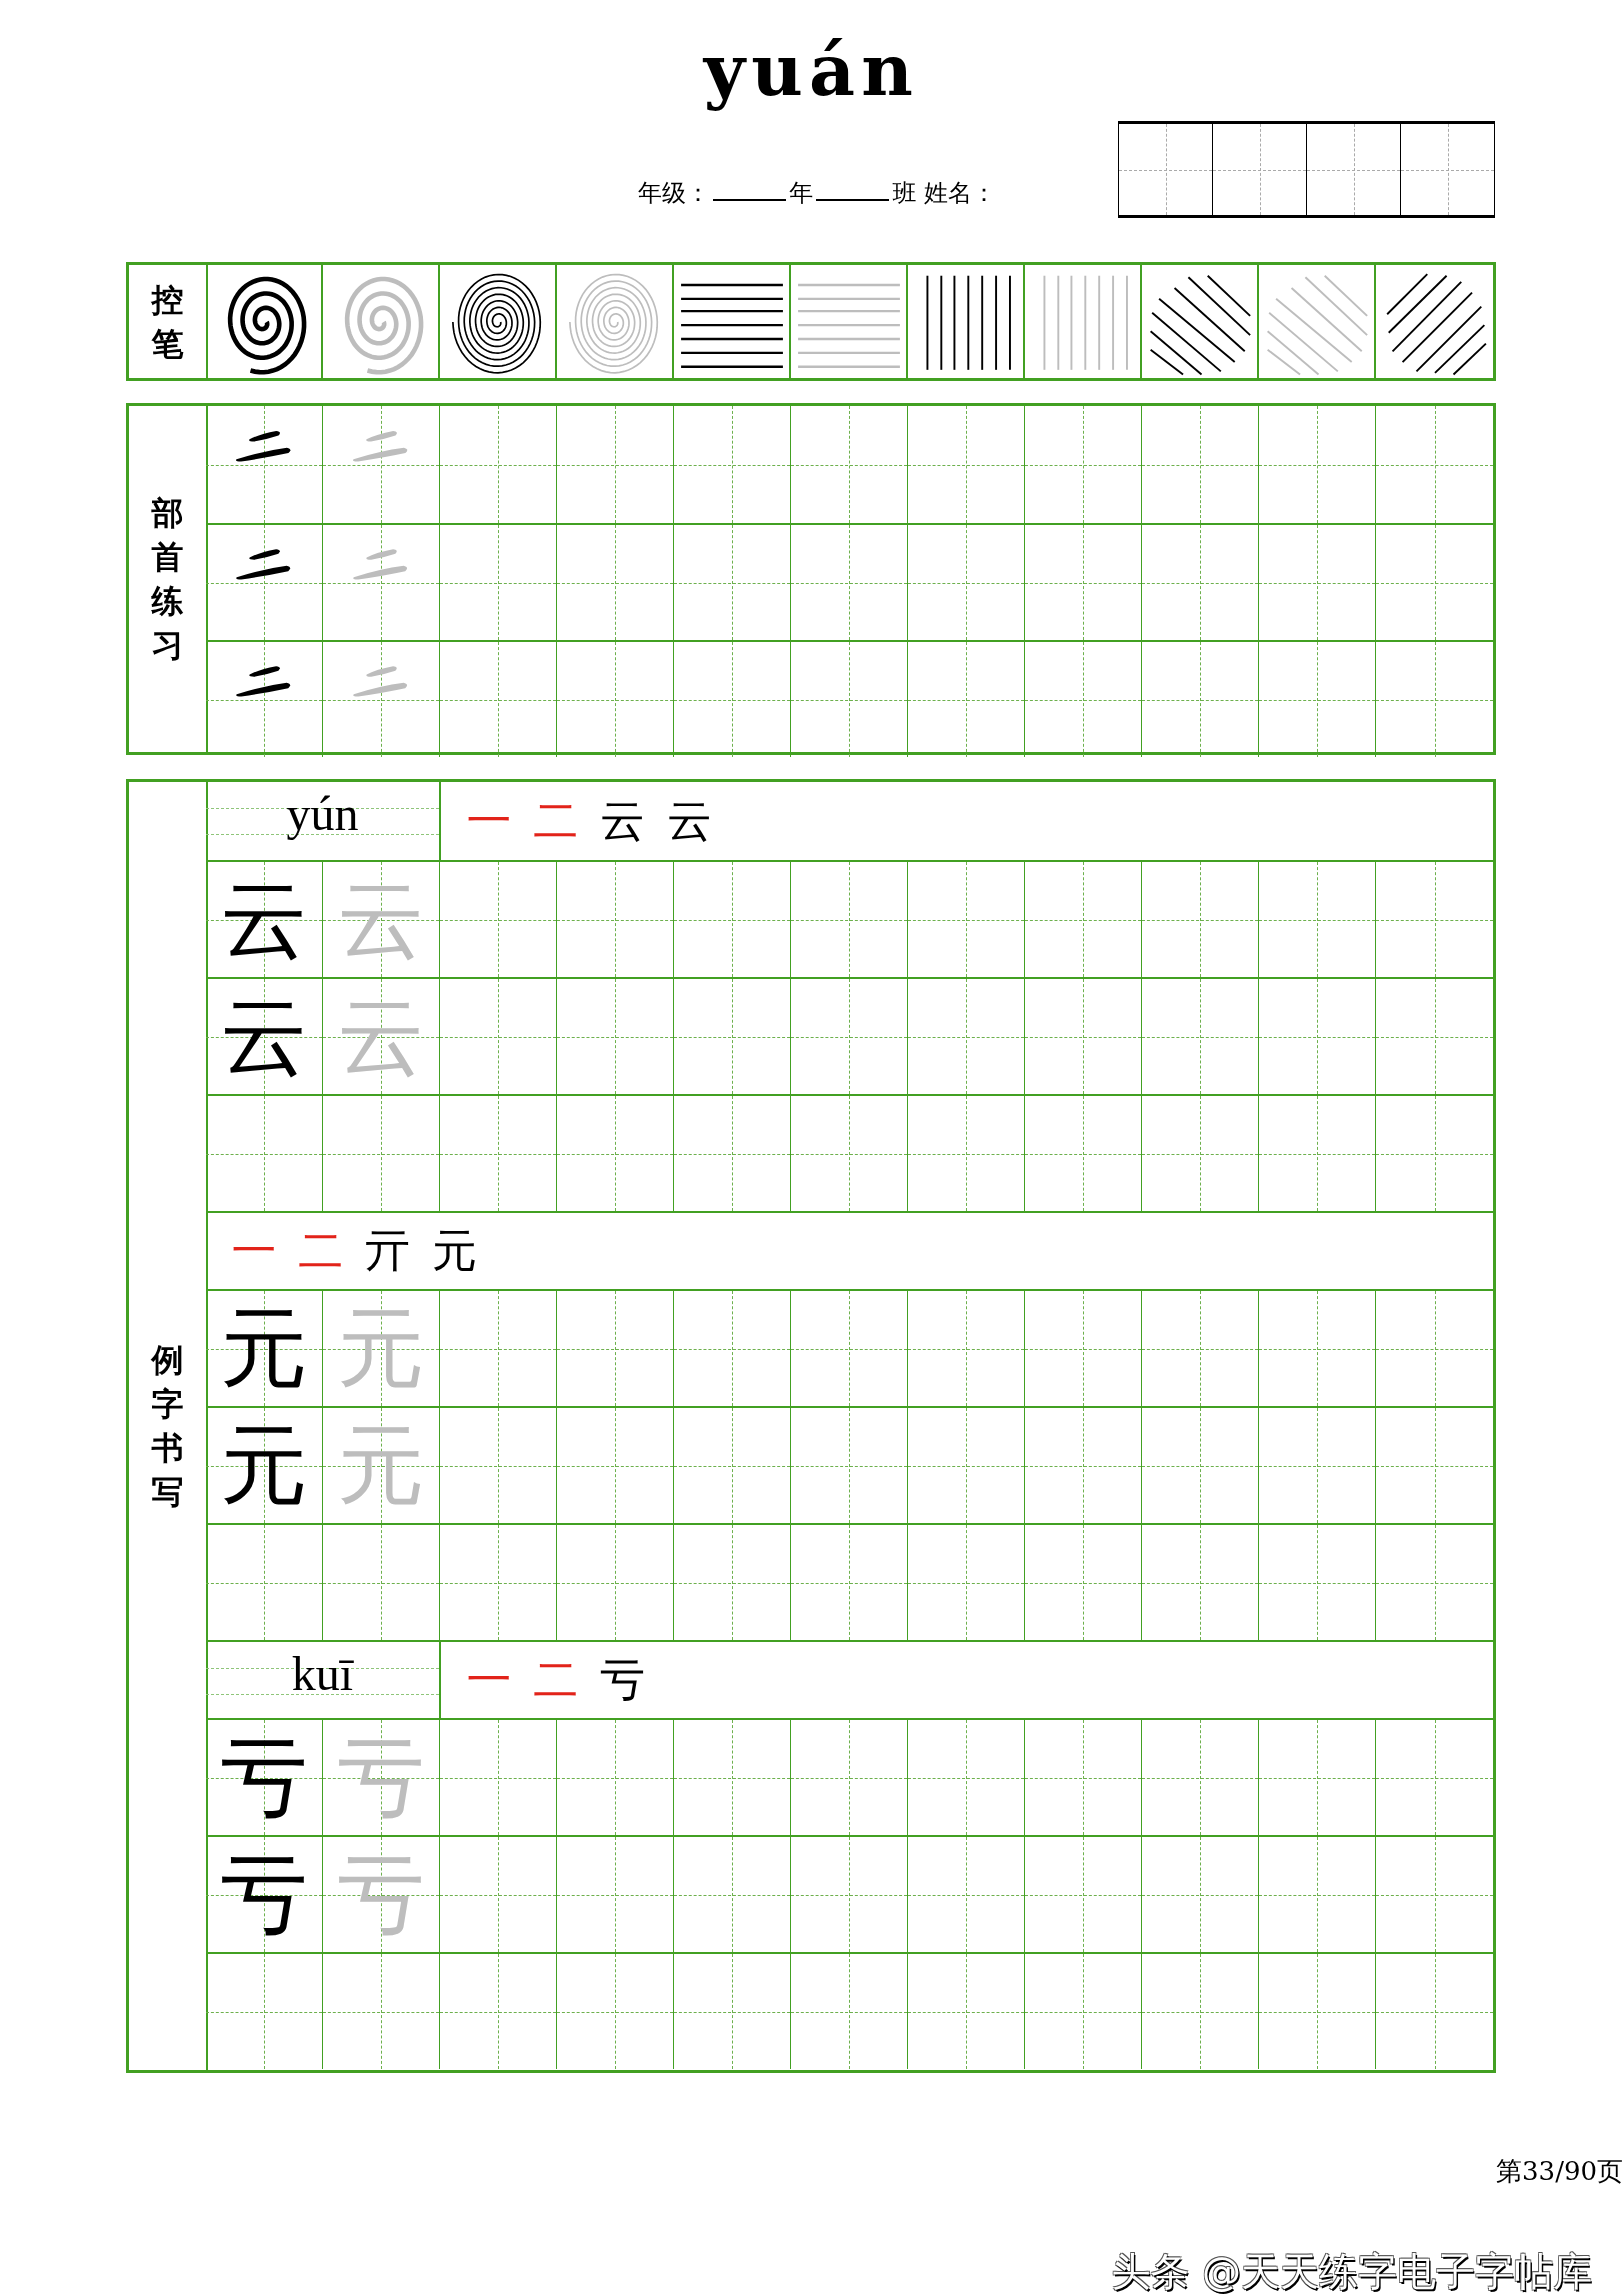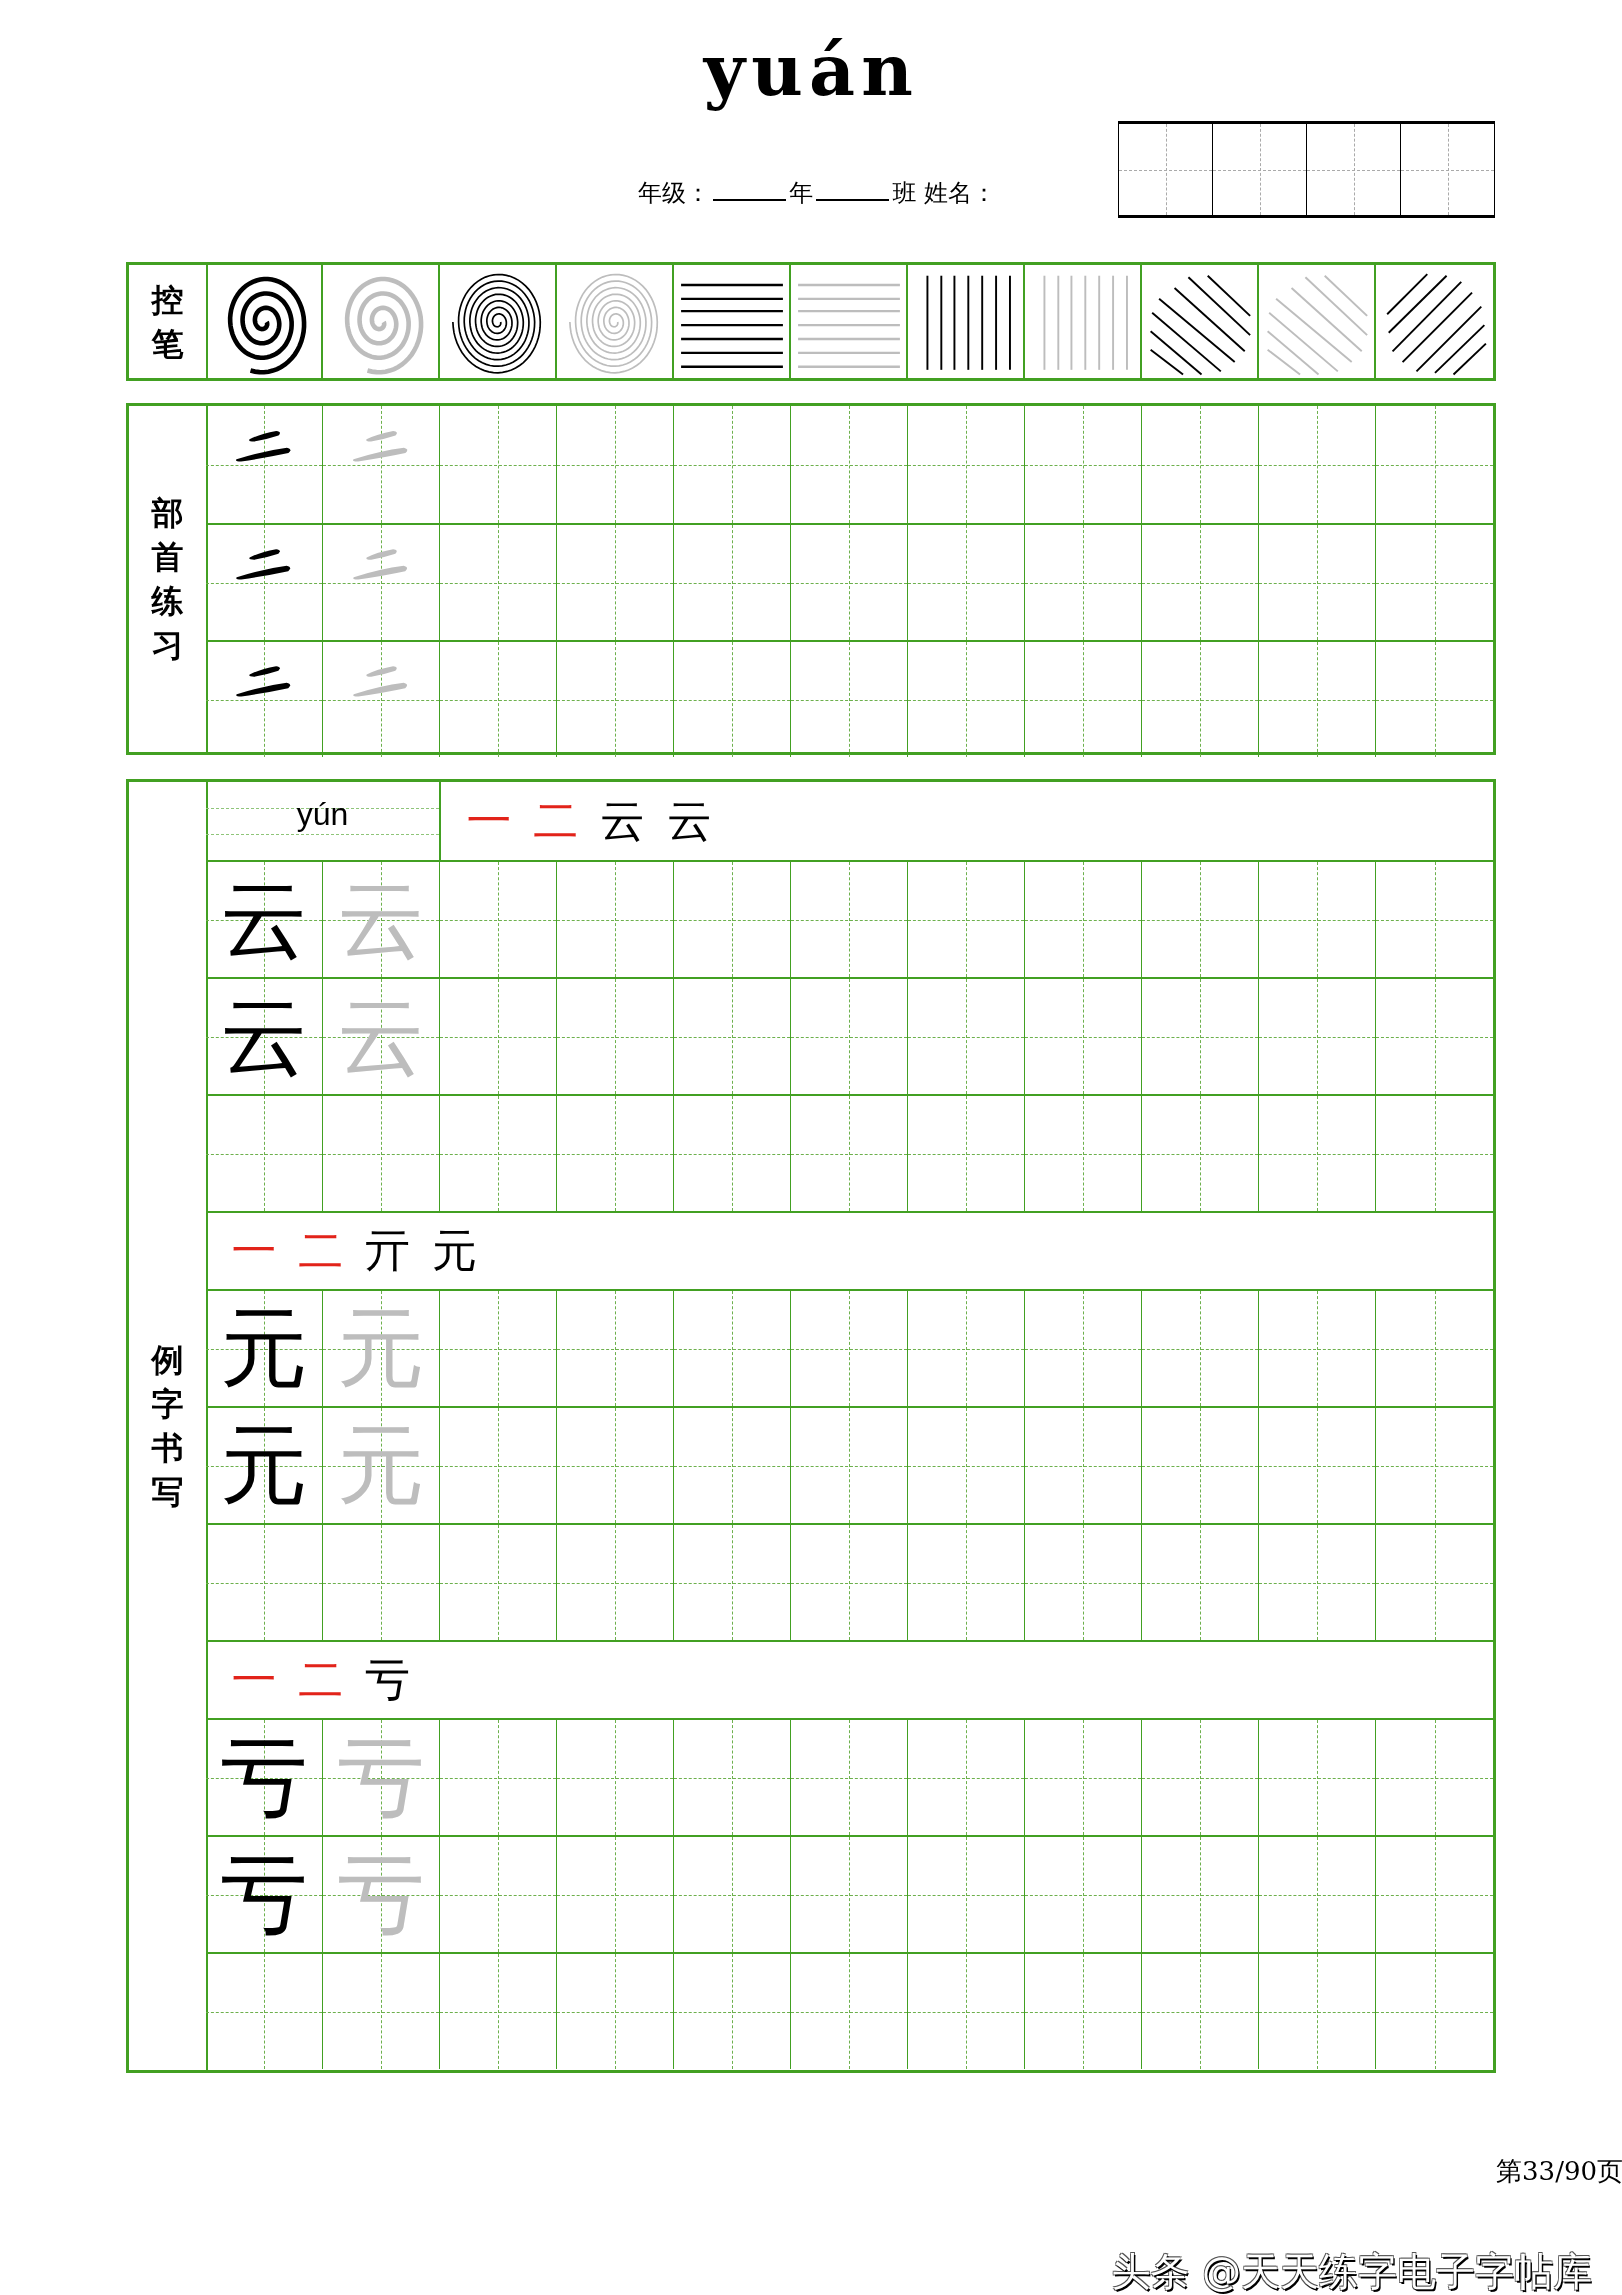--- a/index.html
+++ b/index.html
@@ -52,21 +52,21 @@
            font-family: "DejaVu Serif", serif; z-index: 2; }
   .glyph.trace { color: #bdbdbd; }
   .glyph svg { width: 100%; height: 100%; }
 
   #radical { top: 403px; height: 352px; }
   #examples { top: 779px; height: 1294px; }
 
   .pyrow { position: relative; height: 78px; display: flex; border-top: 2.3px solid #42a022; box-sizing: border-box; }
   .pyrow.first { border-top: none; }
   .pycell { position: relative; width: 235px; border-right: 2.3px solid #42a022; box-sizing: border-box;
-            font-family: Liberation Sans, sans-serif; font-size: 32px;
+            font-family: Liberation Serif, serif; font-size: 48px;
             text-align: center; line-height: 74px; }
   .pycell .l1, .pycell .l2 { position: absolute; left: 0; right: 0; border-top: 1.5px dashed #8fc57a; }
   .pycell .l1 { top: 26px; } .pycell .l2 { top: 52px; }
   .pycell span.txt { position: relative; z-index: 2; top: -4.6px; }
   .strokes { flex: 1; display: flex; align-items: center; padding-left: 20px; gap: 10.8px;
              font-size: 45px; font-family: "DejaVu Serif", serif; }
   .strokes .st { width: 56px; text-align: center; }
   .red { color: #e2231a; }
 
   #pagenum { left: 0; width: 1623px; top: 2154px; text-align: right; font-size: 26px; }
@@ -414,20 +414,21 @@
         <div class="cell"></div>
         <div class="cell"></div>
         <div class="cell"></div>
         <div class="cell"></div>
         <div class="cell"></div>
         <div class="cell"></div>
         <div class="cell"></div>
         <div class="cell"></div>
       </div>
       <div class="pyrow">
+        <div class="pycell"><div class="l1"></div><div class="l2"></div><span class="txt">kuī</span></div>
         <div class="strokes">
           <span class="st red">一</span>
           <span class="st red">二</span>
           <span class="st">亏</span>
         </div>
       </div>
       <div class="row">
         <div class="cell">
           <div class="glyph">亏</div>
         </div>

